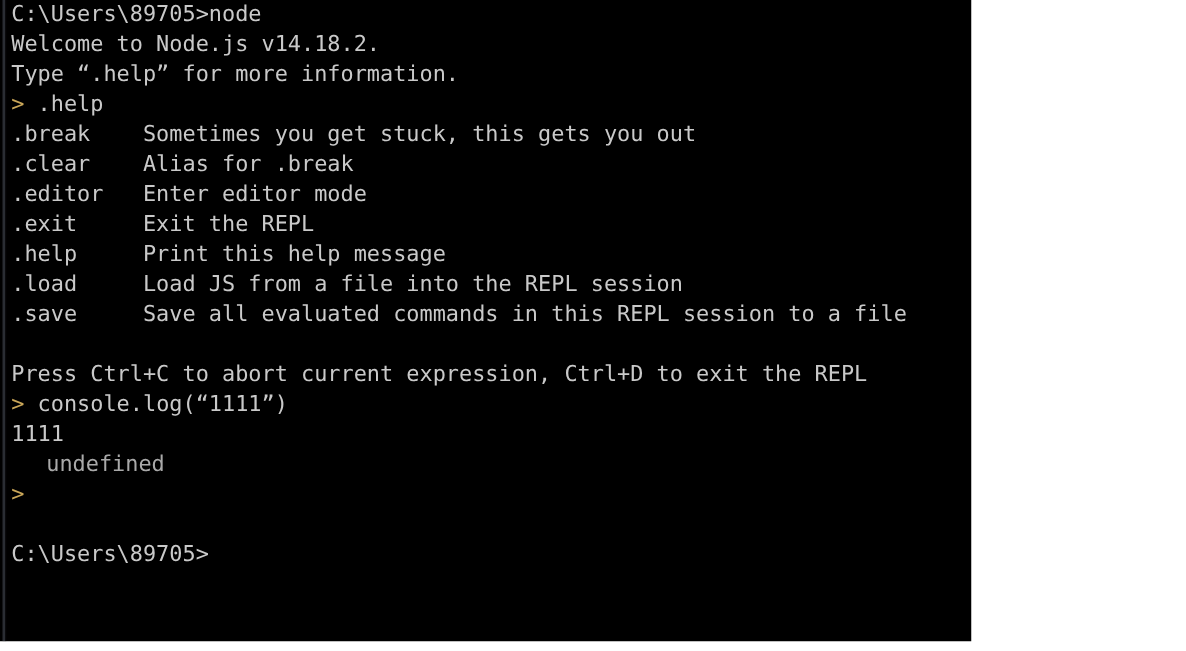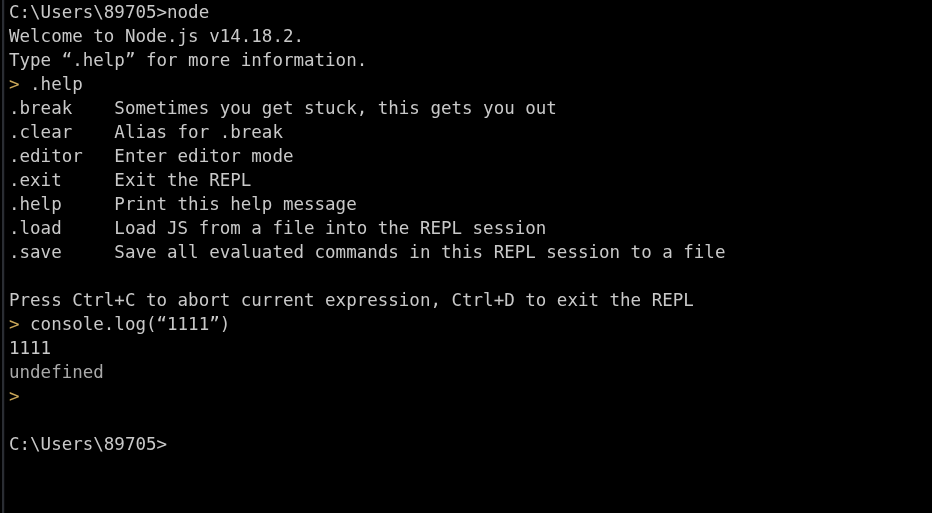--- a/index.html
+++ b/index.html
@@ -21,21 +21,21 @@
     height: 521px;
     background: #ffffff;
     overflow: hidden;
   }
 
   
   #console-surface {
     position: absolute;
     left: 0;
     top: 0;
-    width: 932px;
+    width: 777px;
     height: 513px;
     background: #000000;
     overflow: hidden;
   }
 
   
   #left-edge-rule {
     position: absolute;
     left: 2px;
     top: 0;
@@ -67,21 +67,21 @@
   .line {
     height: 24px;
     white-space: pre;
     font-size: 17.5px;
     line-height: 24px;
     color: #c9c9c9;
   }
   .line.blank { color: transparent; }
 
   .prompt-caret { color: #c9a658; }
-  .dim { color: #a9a9a9; }
+  .dim { color: #a9a9a9; margin-left: 28px; }
 
   
   #watermark {
     position: absolute;
     right: 18px;
     bottom: 6px;
     font-family: "DejaVu Sans", "Liberation Sans", sans-serif;
     font-size: 15px;
     line-height: 18px;
     color: #b9b9b9;

